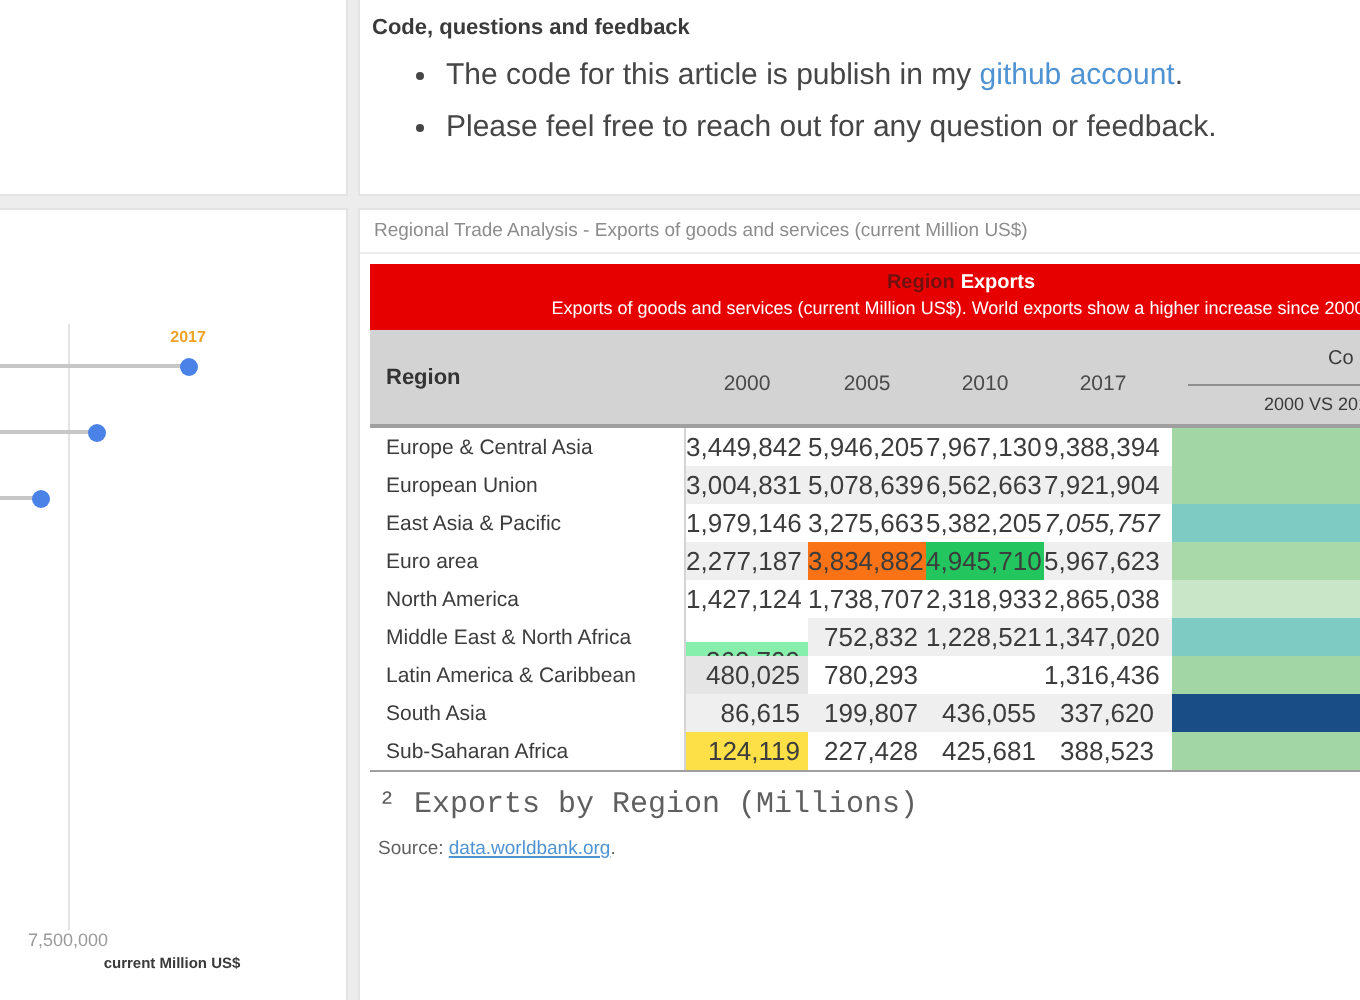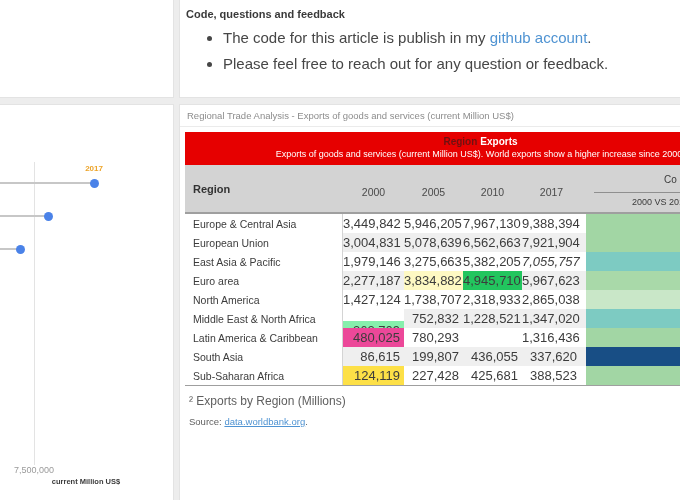--- a/index.html
+++ b/index.html
@@ -44,21 +44,21 @@
   .tbody{margin-left:5px;width:591px;border-bottom:1px solid #9f9f9f;}
   .trow{display:flex;height:19px;}
   .c-region{width:158px;box-sizing:border-box;padding-left:8px;font-size:10.5px;color:#3c3c3c;
     display:flex;align-items:center;background:#fff;border-right:1px solid #d4d4d4;
     white-space:nowrap;overflow:hidden;}
   .c-num{box-sizing:border-box;text-align:right;padding-right:4px;font-size:13px;color:#3c3c3c;
     line-height:19px;}
   .c-gap{width:5px;}
   .c-color{width:190px;}
 
-  .foot-note{margin:8px 0 0 9px;font-size:12px;color:#5f5f5f;}
+  .foot-note{margin:8px 0 0 9px;font-size:15px;color:#5f5f5f;font-family:Liberation Mono, monospace;}
   .source-line{margin:8px 0 0 9px;font-size:9.5px;color:#5f5f5f;}
   .source-line a{color:#4f93d2;text-decoration:underline;cursor:pointer;}
 
   
   #gridline{position:absolute;left:34px;top:57px;width:1px;height:303px;background:#e3e3e3;}
   .lolli-line{position:absolute;left:0;height:2px;background:#c7c7c7;}
   .lolli-dot{position:absolute;width:9px;height:9px;border-radius:50%;}
   #chart-year-label{position:absolute;top:59px;transform:translateX(-50%);
     font-size:8px;font-weight:bold;}
   #chart-tick-label{position:absolute;top:360px;left:34px;transform:translateX(-50%);
@@ -145,21 +145,21 @@
         <div class="c-num" style="width: 61px; background: rgb(255, 255, 255);">1,979,146</div>
         <div class="c-num" style="width: 59px; background: rgb(255, 255, 255);">3,275,663</div>
         <div class="c-num" style="width: 59px; background: rgb(255, 255, 255);">5,382,205</div>
         <div class="c-num" style="width: 59px; background: rgb(255, 255, 255); font-style: italic;">7,055,757</div>
         <div class="c-gap" style="background: rgb(255, 255, 255);"></div>
         <div class="c-color" style="background: rgb(125, 203, 194);"></div>
       </div>
       <div class="trow">
         <div class="c-region">Euro area</div>
         <div class="c-num" style="width: 61px; background: rgb(239, 239, 239);">2,277,187</div>
-        <div class="c-num" style="width: 59px; background: #fef9c3;">3,834,882</div>
+        <div class="c-num" style="width: 59px; background: #f97316;">3,834,882</div>
         <div class="c-num" style="width: 59px; background: #22c55e;">4,945,710</div>
         <div class="c-num" style="width: 59px; background: rgb(239, 239, 239);">5,967,623</div>
         <div class="c-gap" style="background: rgb(239, 239, 239);"></div>
         <div class="c-color" style="background: rgb(169, 217, 169);"></div>
       </div>
       <div class="trow">
         <div class="c-region">North America</div>
         <div class="c-num" style="width: 61px; background: rgb(255, 255, 255);">1,427,124</div>
         <div class="c-num" style="width: 59px; background: rgb(255, 255, 255);">1,738,707</div>
         <div class="c-num" style="width: 59px; background: rgb(255, 255, 255);">2,318,933</div>
@@ -171,21 +171,21 @@
         <div class="c-region">Middle East &amp; North Africa</div>
         <div class="c-num" style="width: 61px; background: #86efac; margin-top: 12px;">362,709</div>
         <div class="c-num" style="width: 59px; background: rgb(239, 239, 239);">752,832</div>
         <div class="c-num" style="width: 59px; background: rgb(239, 239, 239);">1,228,521</div>
         <div class="c-num" style="width: 59px; background: rgb(239, 239, 239);">1,347,020</div>
         <div class="c-gap" style="background: rgb(239, 239, 239);"></div>
         <div class="c-color" style="background: rgb(125, 203, 194);"></div>
       </div>
       <div class="trow">
         <div class="c-region">Latin America &amp; Caribbean</div>
-        <div class="c-num" style="width: 61px; background: #ec4899;">480,025</div>
+        <div class="c-num" style="width: 61px; background: #e5e5e5;">480,025</div>
         <div class="c-num" style="width: 59px; background: rgb(255, 255, 255);">780,293</div>
         <div class="c-num" style="width: 59px; background: rgb(255, 255, 255); margin-top: 20px;">1,165,299</div>
         <div class="c-num" style="width: 59px; background: rgb(255, 255, 255);">1,316,436</div>
         <div class="c-gap" style="background: rgb(255, 255, 255);"></div>
         <div class="c-color" style="background: rgb(162, 214, 164);"></div>
       </div>
       <div class="trow">
         <div class="c-region">South Asia</div>
         <div class="c-num" style="width: 61px; background: rgb(239, 239, 239);">86,615</div>
         <div class="c-num" style="width: 59px; background: rgb(239, 239, 239);">199,807</div>

